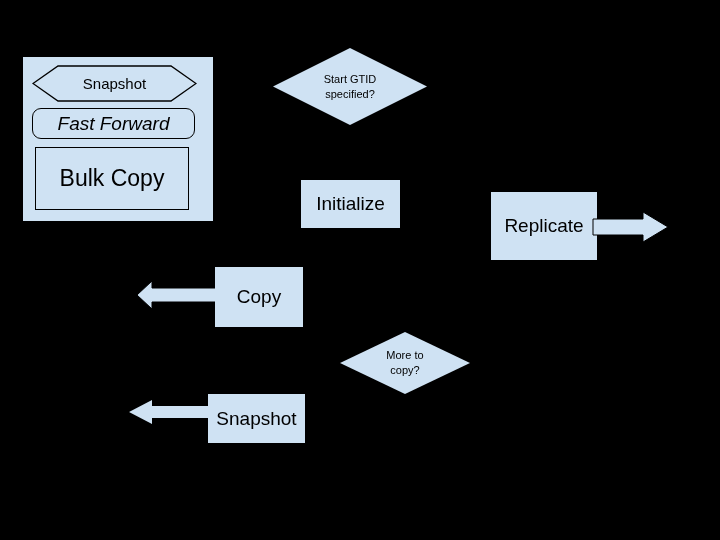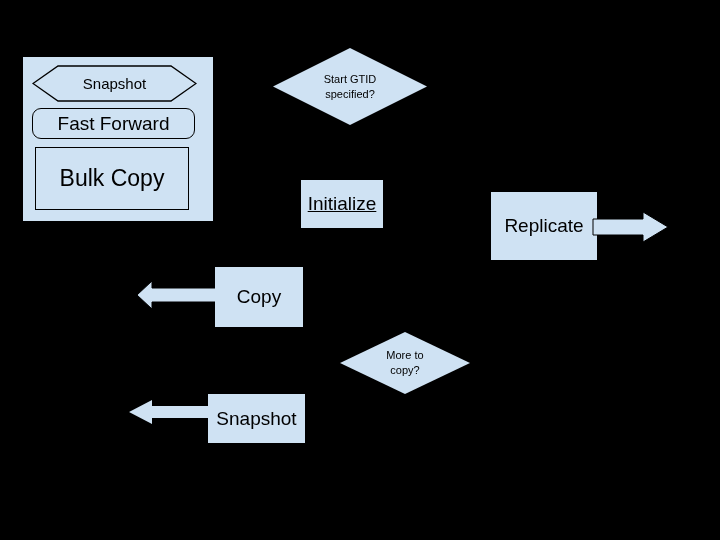--- a/index.html
+++ b/index.html
@@ -32,20 +32,21 @@
     position: absolute; left: 0; top: 0; right: 0; bottom: 0;
     display: flex; align-items: center; justify-content: center;
     font-size: 15px;
   }
   .legend-rounded {
     left: 9px; top: 51px; width: 161px; height: 29px;
     border: 1.5px solid #000000; border-radius: 9px;
     background: #cfe2f3;
     display: flex; align-items: center; justify-content: center;
     font-size: 19px;
+    font-style: italic;
   }
   .legend-rect {
     left: 12px; top: 90px; width: 152px; height: 61px;
     border: 1.5px solid #000000;
     background: #cfe2f3;
     display: flex; align-items: center; justify-content: center;
     font-size: 23px;
   }
 
   
@@ -60,21 +61,21 @@
   .diamond-start-gtid { left: 273px; top: 48px; width: 154px; height: 77px; }
   .diamond-more-copy { left: 340px; top: 332px; width: 130px; height: 62px; text-align: right; }
 
   
   .step {
     background: #cfe2f3;
     display: flex; align-items: center; justify-content: center;
     font-size: 19px;
     z-index: 2;
   }
-  .step-initialize { left: 301px; top: 180px; width: 82px; height: 48px; text-decoration: underline; }
+  .step-initialize { left: 301px; top: 180px; width: 99px; height: 48px; }
   .step-replicate  { left: 491px; top: 192px; width: 106px; height: 68px; }
   .step-copy       { left: 215px; top: 267px; width: 88px;  height: 60px; }
   .step-catchup    { left: 208px; top: 394px; width: 97px;  height: 49px; }
 
   
   .arrow { z-index: 1; }
   .arrow.over { z-index: 3; }
   .arrow svg { display: block; }
   .arrow-replicate { left: 592px; top: 208px; }
   .arrow-copy      { left: 136px; top: 280px; }

